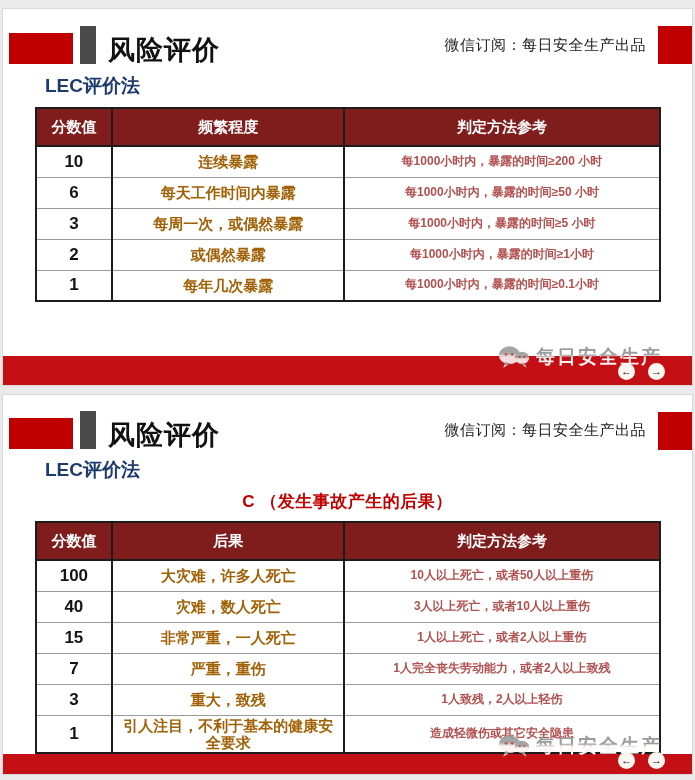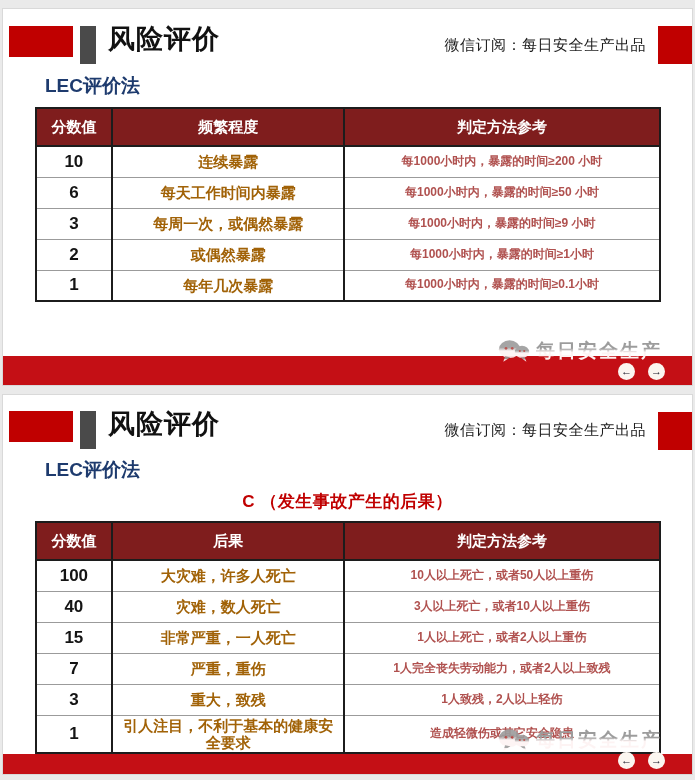--- a/index.html
+++ b/index.html
@@ -21,21 +21,21 @@
   .panel.first  { height:378px; }
   .panel.second { height:381px; }
 
   
   .panel-header {
     position:relative;
     padding:16px 0 0 0;
     height:56px;
     display:flex; align-items:center;
   }
-  .brand { display:flex; align-items:flex-start; margin-left:6px; }
+  .brand { display:flex; align-items:flex-end; margin-left:6px; }
   .red-block  { width:64px; height:31px; background:#c00000; display:inline-block; }
   .gray-bar   { width:16px; height:38px; background:#4a4a4a; margin-left:7px; display:inline-block; }
   .page-title {
     font-size:27px; font-weight:800; color:#111111;
     margin-left:12px; letter-spacing:1px; line-height:1;
   }
   .sub {
     margin-left:auto; margin-right:46px;
     font-size:15px; color:#1c1c1c; letter-spacing:0.5px;font-family:Liberation Mono, monospace;
   }
@@ -77,21 +77,21 @@
   td.desc  { font-size:15px; font-weight:bold; color:#a16207; }
   td.ref   { font-size:12px; font-weight:bold; color:#b0514f; }
 
   
   .red-bar {
     margin-top:auto;
     height:29px; width:100%;
     background:#c40f15;
   }
   .watermark {
-    position:absolute; right:30px; bottom:21px;
+    position:absolute; right:30px; bottom:15px;
     display:flex; align-items:center; gap:6px;
     pointer-events:none;
   }
   .wm-text {
     font-size:19px; font-weight:700; letter-spacing:2px;
     color:#b9b2b2;
     background:linear-gradient(to bottom,#9c9c9c 40%,#fdf3f3 55%);
     -webkit-background-clip:text; background-clip:text;
     -webkit-text-fill-color:transparent;
   }
@@ -144,21 +144,21 @@
         <td class="ref">每1000小时内，暴露的时间≥200 小时</td>
       </tr>
       <tr>
         <td class="score">6</td>
         <td class="desc">每天工作时间内暴露</td>
         <td class="ref">每1000小时内，暴露的时间≥50 小时</td>
       </tr>
       <tr>
         <td class="score">3</td>
         <td class="desc">每周一次，或偶然暴露</td>
-        <td class="ref">每1000小时内，暴露的时间≥9 小时</td>
+        <td class="ref">每1000小时内，暴露的时间≥5 小时</td>
       </tr>
       <tr>
         <td class="score">2</td>
         <td class="desc">或偶然暴露</td>
         <td class="ref">每1000小时内，暴露的时间≥1小时</td>
       </tr>
       <tr>
         <td class="score">1</td>
         <td class="desc">每年几次暴露</td>
         <td class="ref">每1000小时内，暴露的时间≥0.1小时</td>

